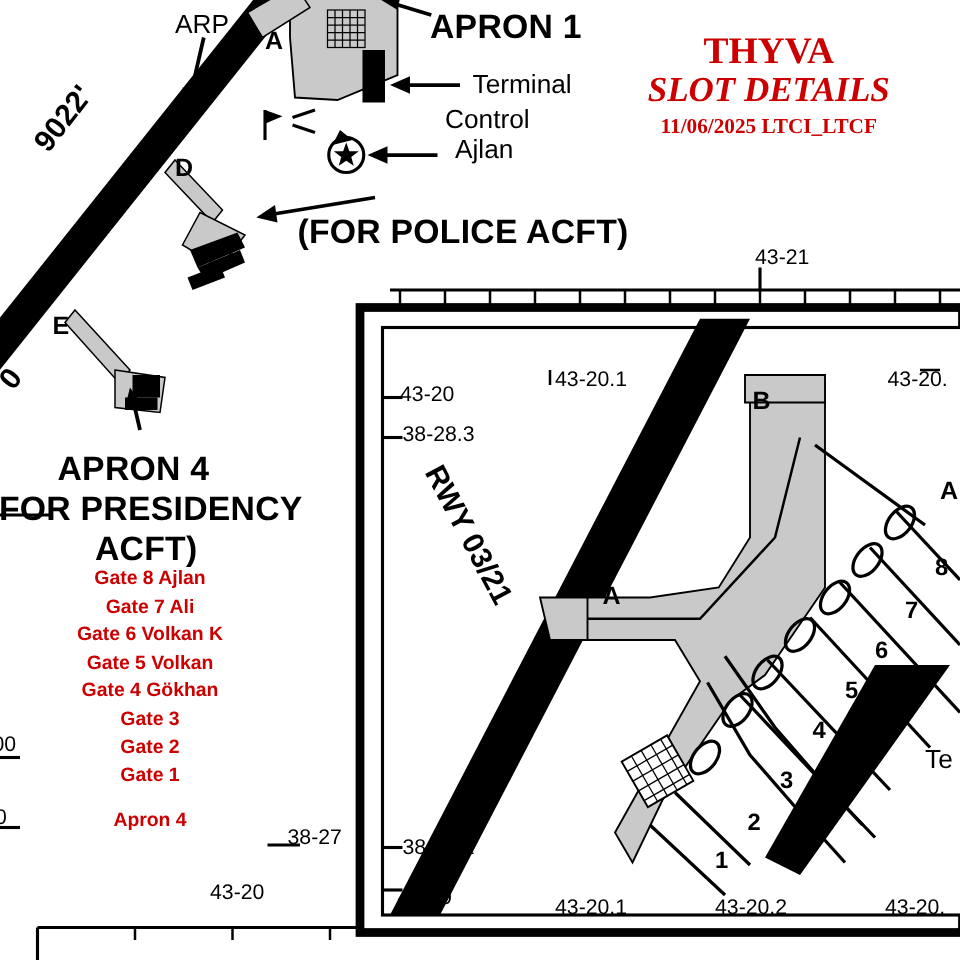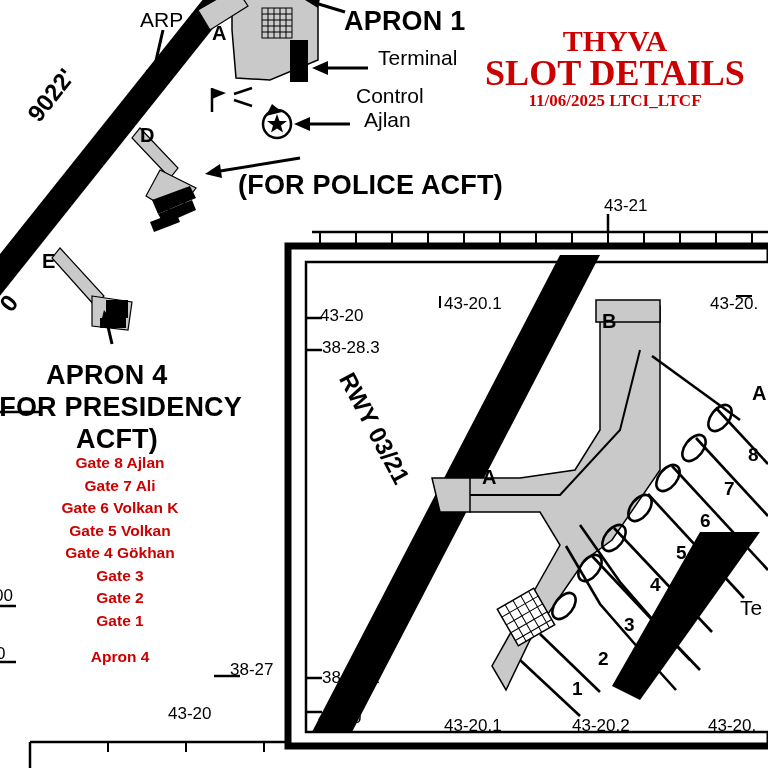--- a/index.html
+++ b/index.html
@@ -17,21 +17,21 @@
   .title-block{
     position:absolute;
     left:470px;top:26px;width:290px;
     text-align:center;
     color:#cc0000;
     font-family:"Liberation Serif", serif;
     font-weight:bold;
   }
   .title-block .l1{font-size:30px;line-height:30px;}
   .title-block .l2{font-size:30px;line-height:32px;}
-  .title-block .l3{font-size:36px;line-height:34px;}
+  .title-block .l3{font-size:28px;line-height:34px;font-style:italic;}
   .title-block .l4{font-size:17px;line-height:22px;}
 
   
   .gate-list{
     position:absolute;left:10px;top:452px;width:220px;
     text-align:center;color:#cc0000;
     font-family:"Liberation Sans", sans-serif;
     font-weight:bold;font-size:15.5px;line-height:22.5px;
   }
   .gate-list .spacer{height:14px;}
@@ -246,21 +246,21 @@
     <div>Gate 5 Volkan</div>
     <div>Gate 4 Gökhan</div>
     <div>Gate 3</div>
     <div>Gate 2</div>
     <div>Gate 1</div>
     <div class="spacer"></div>
     <div>Apron 4</div>
   </div>
 
   <div class="lbl bigcap" style="left:344px;top:6px;">APRON 1</div>
-  <div class="lbl plain" style="left:378px;top:46px;text-align:right;">Terminal</div>
+  <div class="lbl plain" style="left:378px;top:56px;text-align:right;">Terminal</div>
   <div class="lbl plain" style="left:356px;top:84px;">Control</div>
   <div class="lbl plain" style="left:364px;top:108px;">Ajlan</div>
   <div class="lbl plain" style="left:140px;top:8px;">ARP</div>
 
   <div class="lbl bigcap" style="left:238px;top:170px;">(FOR POLICE ACFT)</div>
 
   <div class="lbl bigcap" style="left:46px;top:360px;">APRON 4</div>
   <div class="lbl bigcap" style="left:-10px;top:392px;">(FOR PRESIDENCY</div>
   <div class="lbl bigcap" style="left:76px;top:424px;">ACFT)</div>
 

